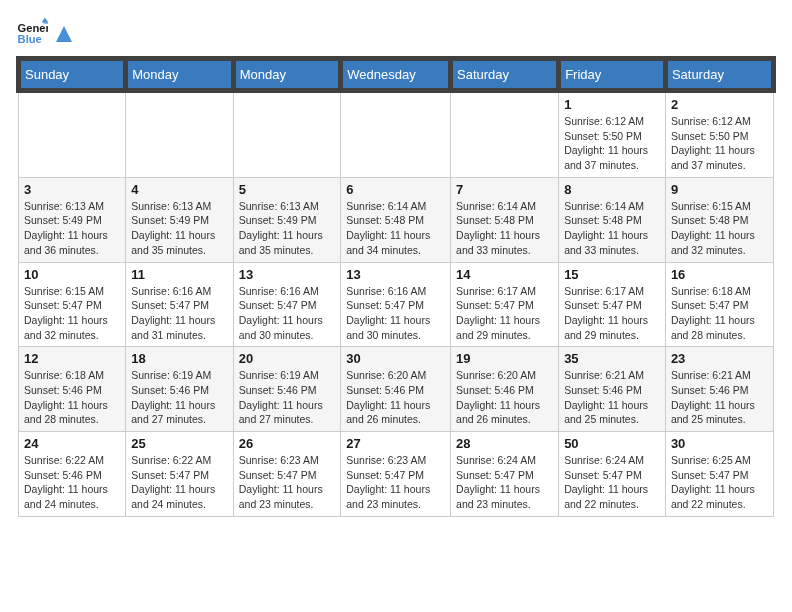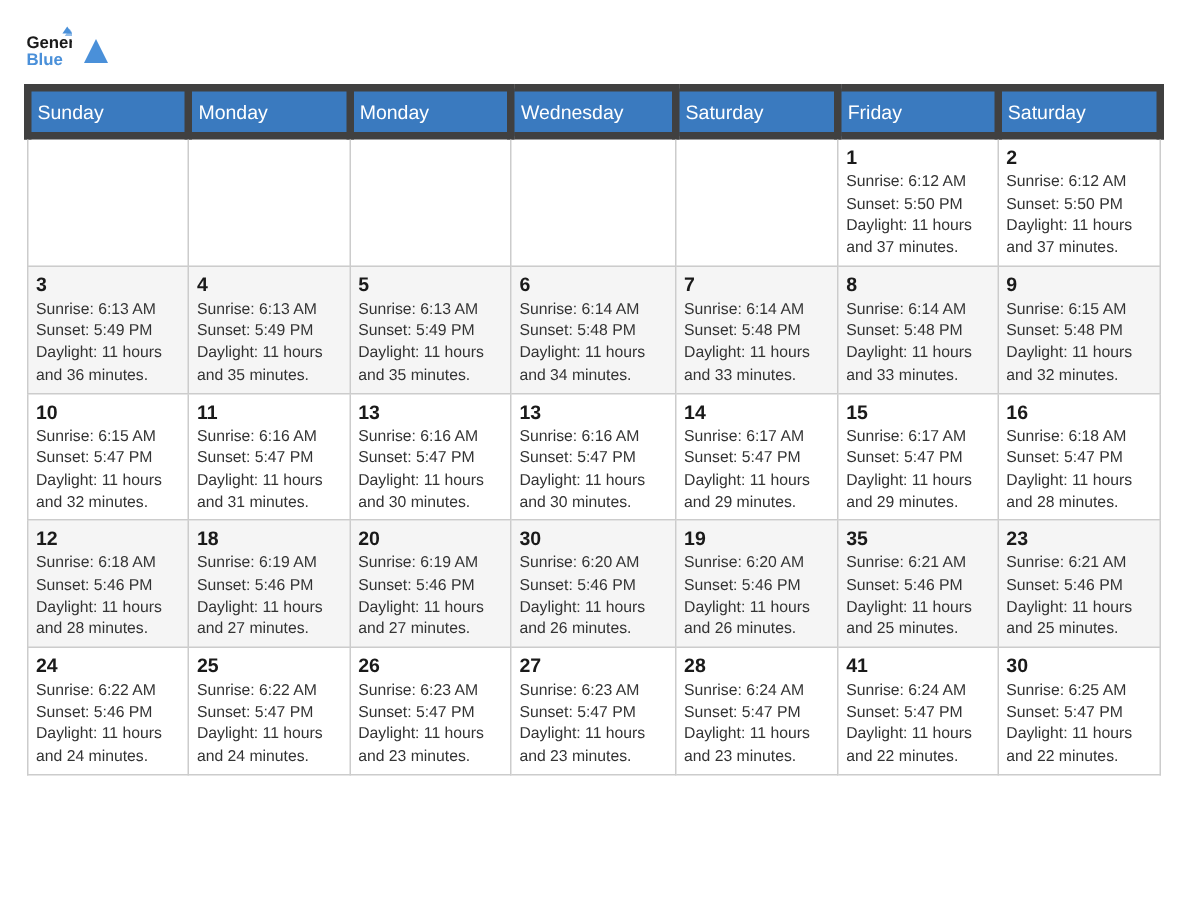--- a/index.html
+++ b/index.html
@@ -325,21 +325,21 @@
 and 23 minutes.</div>
         </td>
         <td>
           <span class="day-num">28</span>
           <div class="day-info" style="white-space: pre-line;">Sunrise: 6:24 AM
 Sunset: 5:47 PM
 Daylight: 11 hours
 and 23 minutes.</div>
         </td>
         <td>
-          <span class="day-num">41</span>
+          <span class="day-num">50</span>
           <div class="day-info" style="white-space: pre-line;">Sunrise: 6:24 AM
 Sunset: 5:47 PM
 Daylight: 11 hours
 and 22 minutes.</div>
         </td>
         <td>
           <span class="day-num">30</span>
           <div class="day-info" style="white-space: pre-line;">Sunrise: 6:25 AM
 Sunset: 5:47 PM
 Daylight: 11 hours

